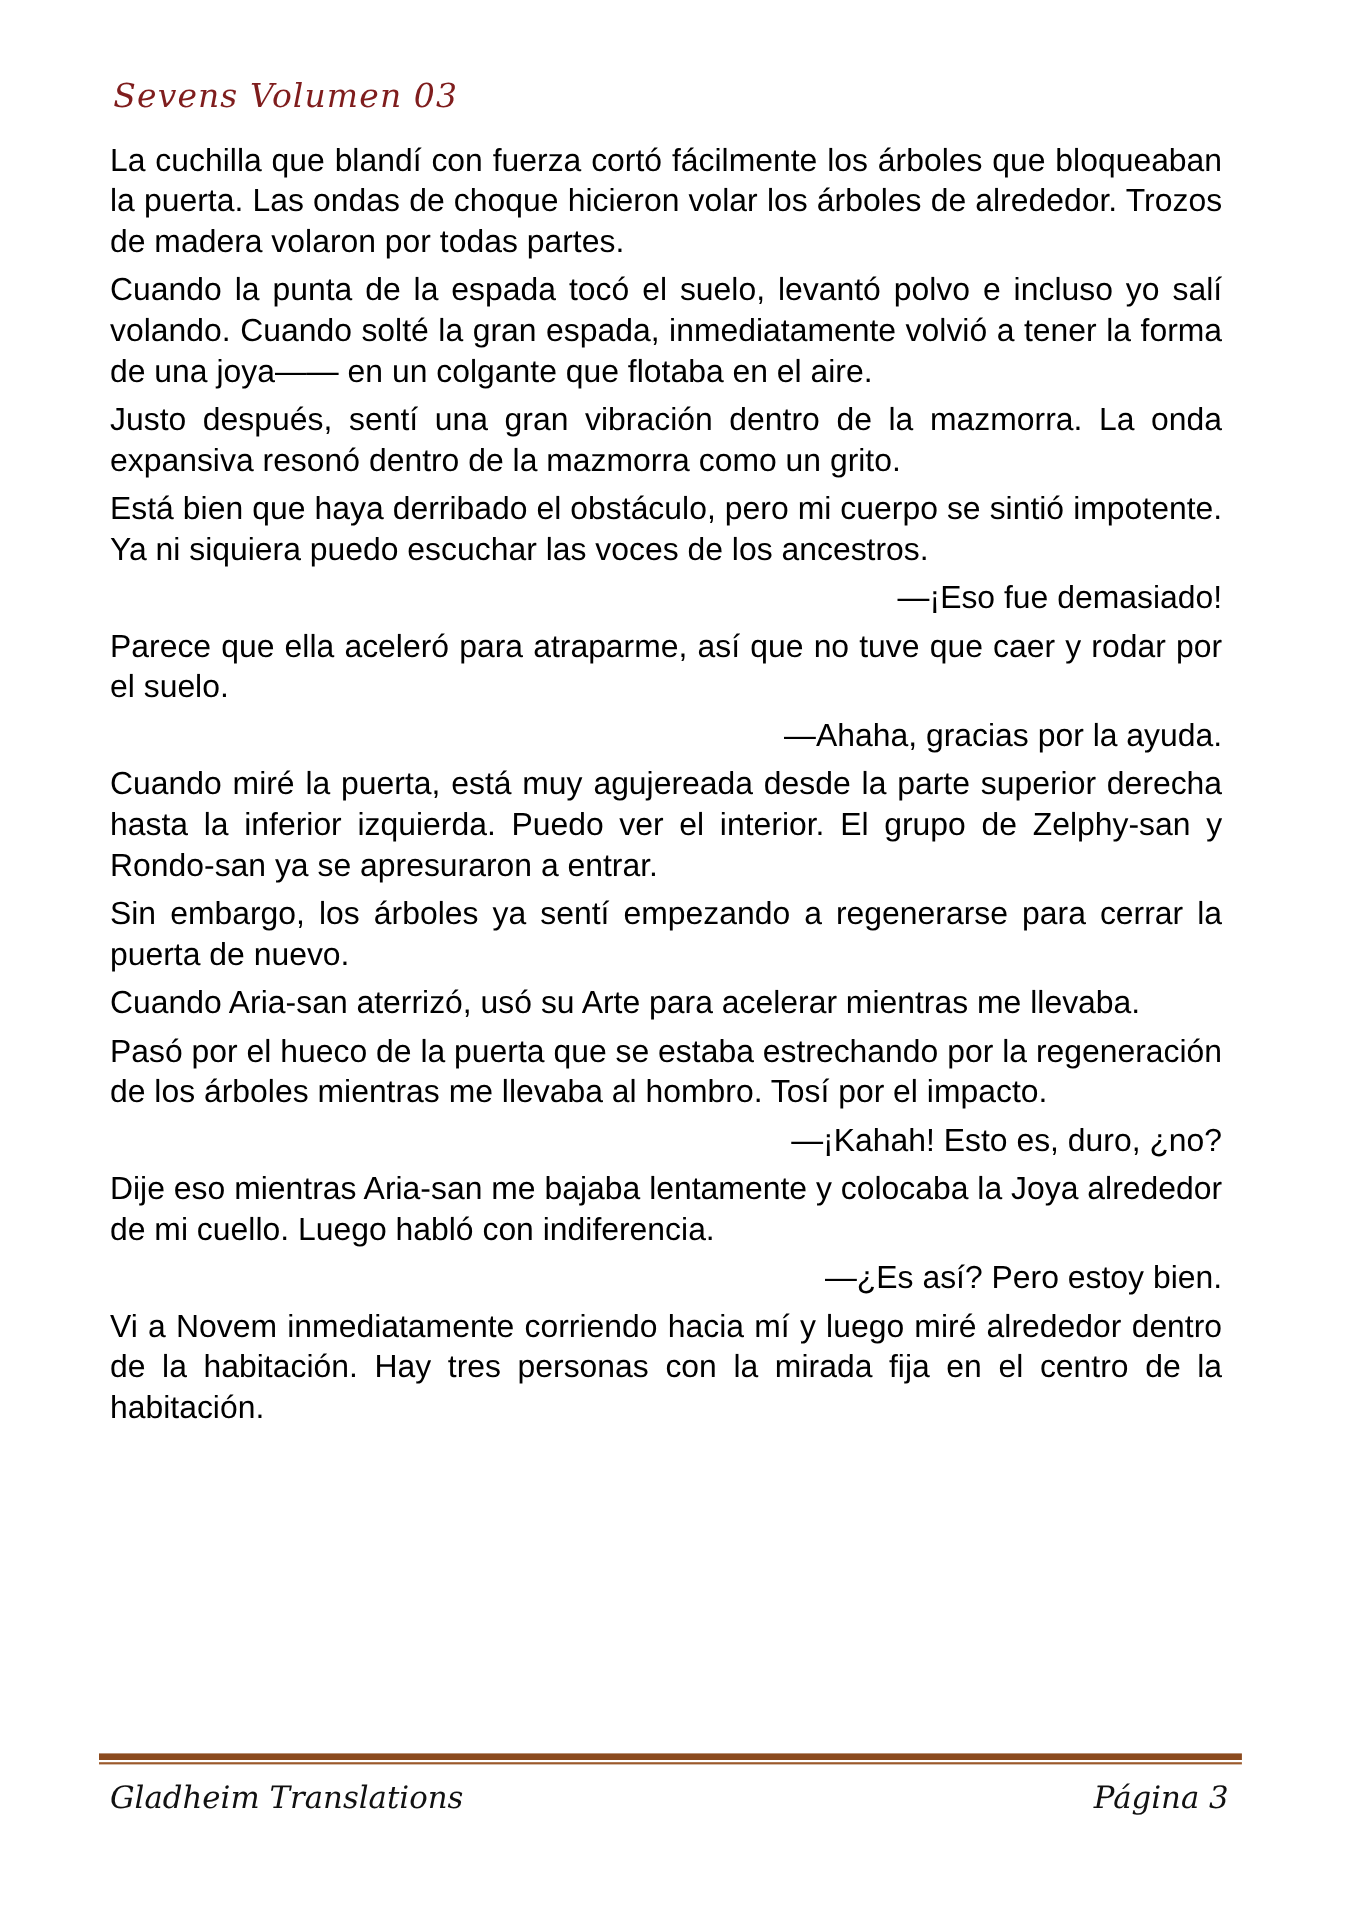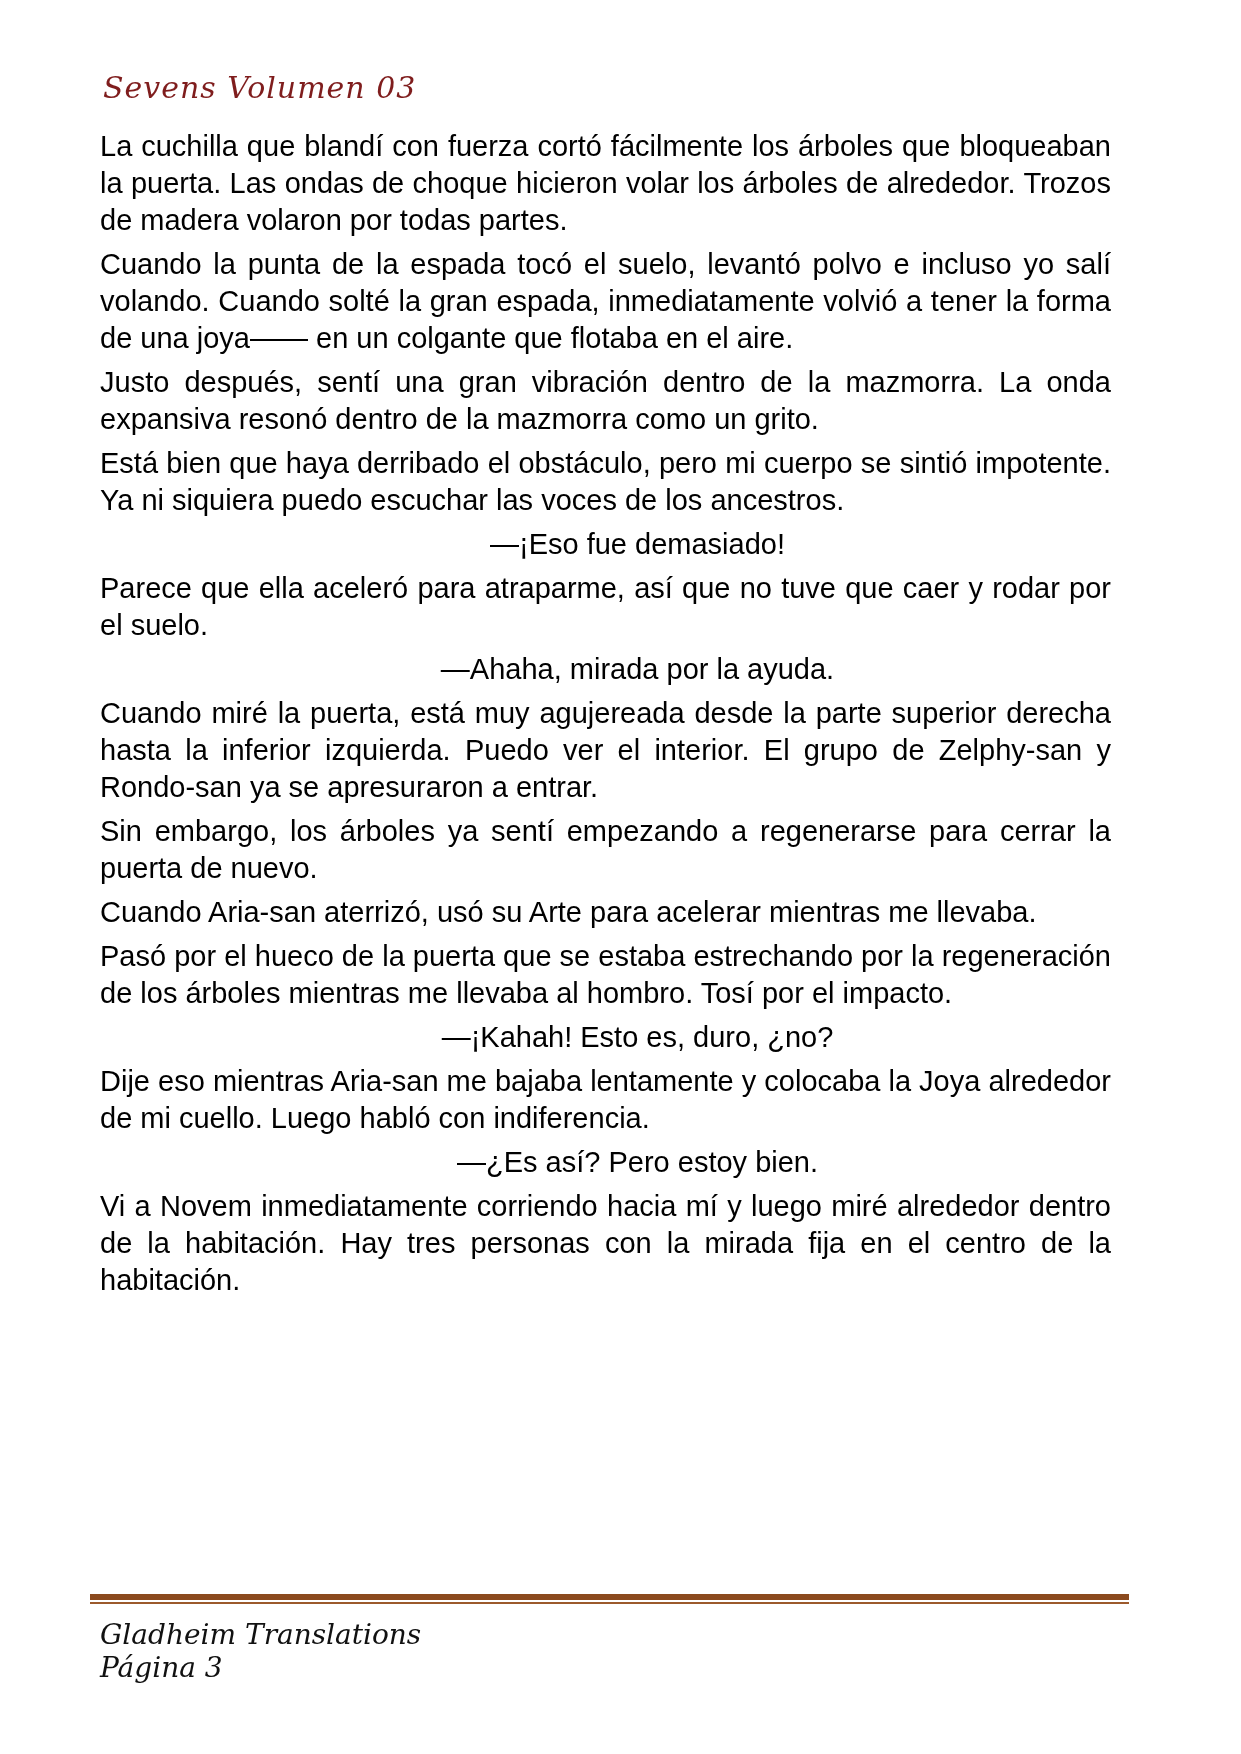--- a/index.html
+++ b/index.html
@@ -36,21 +36,21 @@
   .para {
     margin: 0 17px 7px 0;
     font-size: 29px;
     line-height: 37px;
     text-align: justify;
     text-justify: inter-word;
     color: #000000;
   }
   .para.dialogue {
     text-indent: 64px;
-    text-align: center;
+    text-align: right;
   }
   .doc-footer {
     position: absolute;
     left: 90px;
     top: 1594px;
     width: 1039px;
   }
   .rule-thick {
     height: 6px;
     background: #8B4A1E;
@@ -65,38 +65,37 @@
   }
   .footer-row {
     display: flex;
     justify-content: space-between;
     align-items: baseline;
     padding: 14px 12px 0 10px;
     font-family: "DejaVu Serif", serif;
     font-style: italic;
     font-size: 28px;
     color: #111111;
-    flex-direction: column;
   }
 </style>
 </head>
 <body>
 
 <div class="page">
 
   <div class="doc-header">Sevens Volumen 03</div>
 
   <div class="doc-body">
       <p class="para body">La cuchilla que blandí con fuerza cortó fácilmente los árboles que bloqueaban la puerta. Las ondas de choque hicieron volar los árboles de alrededor. Trozos de madera volaron por todas partes.</p>
       <p class="para body">Cuando la punta de la espada tocó el suelo, levantó polvo e incluso yo salí volando. Cuando solté la gran espada, inmediatamente volvió a tener la forma de una joya—— en un colgante que flotaba en el aire.</p>
       <p class="para body">Justo después, sentí una gran vibración dentro de la mazmorra. La onda expansiva resonó dentro de la mazmorra como un grito.</p>
       <p class="para body">Está bien que haya derribado el obstáculo, pero mi cuerpo se sintió impotente. Ya ni siquiera puedo escuchar las voces de los ancestros.</p>
       <p class="para dialogue">—¡Eso fue demasiado!</p>
       <p class="para body">Parece que ella aceleró para atraparme, así que no tuve que caer y rodar por el suelo.</p>
-      <p class="para dialogue">—Ahaha, mirada por la ayuda.</p>
+      <p class="para dialogue">—Ahaha, gracias por la ayuda.</p>
       <p class="para body">Cuando miré la puerta, está muy agujereada desde la parte superior derecha hasta la inferior izquierda. Puedo ver el interior. El grupo de Zelphy-san y Rondo-san ya se apresuraron a entrar.</p>
       <p class="para body">Sin embargo, los árboles ya sentí empezando a regenerarse para cerrar la puerta de nuevo.</p>
       <p class="para body">Cuando Aria-san aterrizó, usó su Arte para acelerar mientras me llevaba.</p>
       <p class="para body">Pasó por el hueco de la puerta que se estaba estrechando por la regeneración de los árboles mientras me llevaba al hombro. Tosí por el impacto.</p>
       <p class="para dialogue">—¡Kahah! Esto es, duro, ¿no?</p>
       <p class="para body">Dije eso mientras Aria-san me bajaba lentamente y colocaba la Joya alrededor de mi cuello. Luego habló con indiferencia.</p>
       <p class="para dialogue">—¿Es así? Pero estoy bien.</p>
       <p class="para body">Vi a Novem inmediatamente corriendo hacia mí y luego miré alrededor dentro de la habitación. Hay tres personas con la mirada fija en el centro de la habitación.</p>
     </div>
 

